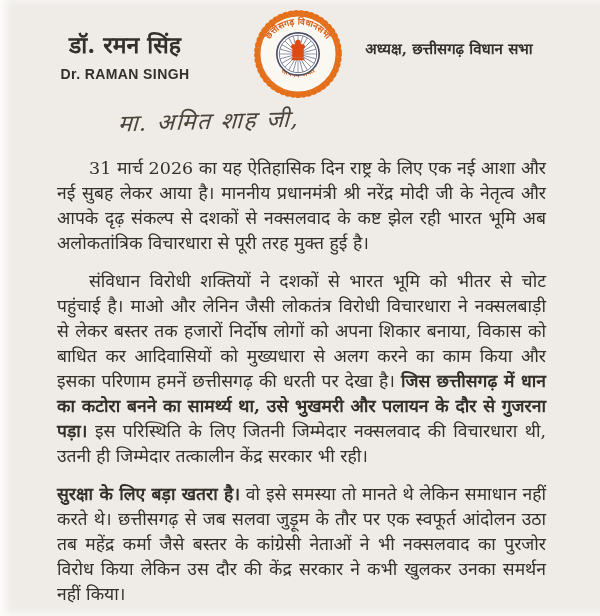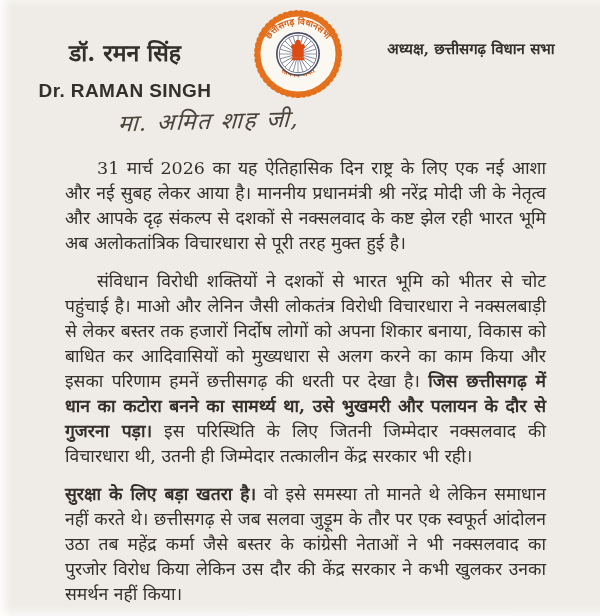--- a/index.html
+++ b/index.html
@@ -15,48 +15,48 @@
   
   .photo::before{
     content:"";position:absolute;inset:0;pointer-events:none;
     background:
       linear-gradient(90deg,rgba(255,255,255,.85) 0,rgba(255,255,255,0) 12px),
       linear-gradient(0deg,rgba(255,255,255,.55) 0,rgba(255,255,255,0) 10px),
       linear-gradient(180deg,rgba(255,255,255,.35) 0,rgba(255,255,255,0) 8px);
   }
 
   
-  .name-block{position:absolute;left:30px;top:36px;width:190px;text-align:center;color:#33302b;}
+  .name-block{position:absolute;left:30px;top:28px;width:190px;text-align:center;color:#33302b;}
   .name-hindi{font-size:23px;font-weight:600;font-family:"DejaVu Serif","Liberation Serif",serif;}
-  .name-english{font-size:19px;font-weight:700;letter-spacing:.4px;margin-top:12px;}
+  .name-english{font-size:14px;font-weight:700;letter-spacing:.4px;margin-top:6px;}
 
   .emblem{position:absolute;left:252px;top:8px;width:92px;height:92px;}
 
-  .office-block{position:absolute;left:366px;top:38px;width:210px;text-align:center;color:#33302b;}
+  .office-block{position:absolute;left:344px;top:38px;width:210px;text-align:center;color:#33302b;}
   .office-hindi{font-size:15px;font-weight:700;font-family:"DejaVu Serif","Liberation Serif",serif;}
   .office-en1{font-size:11px;font-weight:700;margin-top:4px;letter-spacing:.5px;}
   .office-en2{font-size:11px;font-weight:700;letter-spacing:.3px;}
 
   
   .salutation{
     position:absolute;left:118px;top:104px;
     font-size:23px;color:#4b443b;
     font-style:italic;letter-spacing:1.5px;
     transform:rotate(-1.5deg) skewX(-4deg);
     font-family:"DejaVu Serif","Liberation Serif",serif;
   }
 
   
   .letter-body{
     position:absolute;left:57px;top:156px;width:489px;
     font-size:17.5px;line-height:25px;color:#343029;
     text-align:justify;
     font-family:"DejaVu Serif","Liberation Serif",serif;
   }
-  .para{margin:0 0 13px 8px;}
+  .para{margin:0 0 13px 0;}
   .para.indent{text-indent:32px;}
   .run-bold{font-weight:700;}
 </style>
 </head>
 <body>
 
 <div class="photo">
 
   <div class="name-block">
     <div class="name-hindi">डॉ. रमन सिंह</div>

